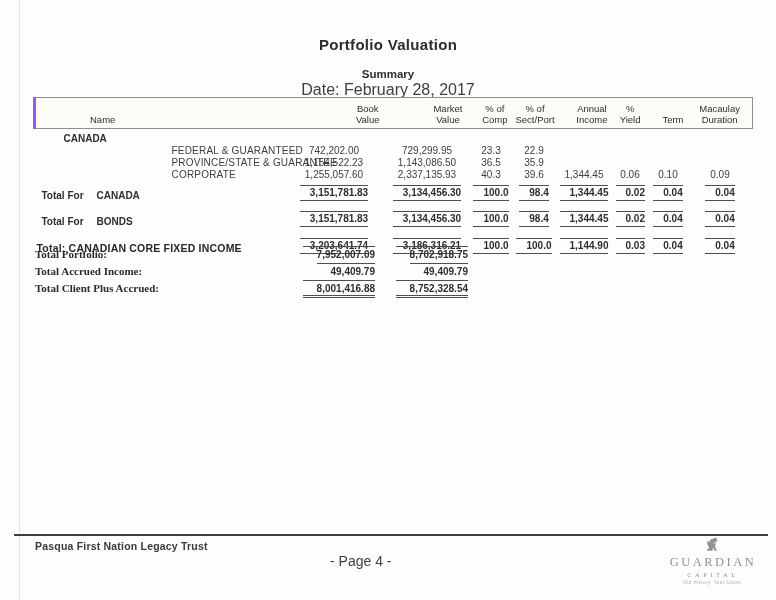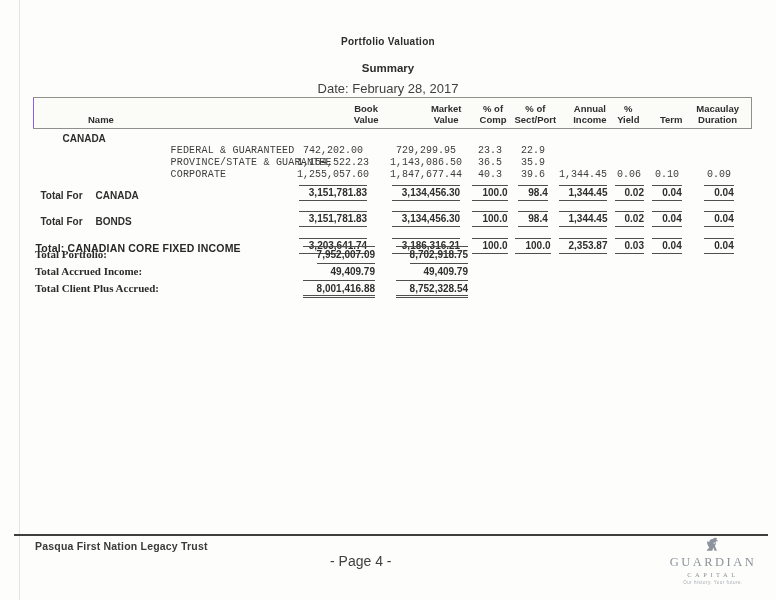--- a/index.html
+++ b/index.html
@@ -5,44 +5,44 @@
   html,body { margin:0; padding:0; background:#e9e9e7; }
   .page {
     position:relative; width:776px; height:600px; margin:0 auto;
     background:#fdfdfb; overflow:hidden;
     font-family:"Liberation Sans", sans-serif; color:#3d3d3d;
   }
   .scan-edge { position:absolute; left:19px; top:0; width:1px; height:600px; background:#e4e4e1; }
 
   
   .doc-header { position:absolute; top:36px; left:0; width:100%; text-align:center; }
-  .doc-title { font-size:10px; font-weight:bold; color:#2c2c2c; letter-spacing:.3px; }
+  .doc-title { font-size:15px; font-weight:bold; color:#2c2c2c; letter-spacing:.3px; }
   .doc-subtitle { font-size:11.5px; font-weight:bold; color:#2e2e2e; margin-top:15px; }
-  .doc-date, .doc-basis { font-size:13px; color:#3f3f3f; margin-top:7px; }
+  .doc-date, .doc-basis { font-size:16px; color:#3f3f3f; margin-top:1px; }
 
   
   table.main { position:absolute; left:33px; top:97px; width:718px;
     border-collapse:collapse; table-layout:fixed; font-size:10px; }
   thead th {
-    height:27px; vertical-align:bottom; font-size:9.5px; font-weight:bold; color:#2e2e2e;
+    height:27px; vertical-align:bottom; font-size:9.5px; font-weight:normal; color:#2e2e2e;
     background:#fbfbf8; border-top:1px solid #8f8f8c; border-bottom:1px solid #8f8f8c;
     padding:0 8px 3px 0; text-align:right; white-space:nowrap;
   }
-  thead th:first-child { border-left:1px solid #8b5cf6; }
+  thead th:first-child { border-left:3px solid #8b5cf6; }
   thead th:last-child  { border-right:1px solid #8f8f8c; padding-right:12px; }
   th.c-name { text-align:left; padding-left:54px; }
   .h { display:inline-block; text-align:center; line-height:1.18; }
   .h span { display:block; }
 
   tbody td { padding:0 4px 0 0; text-align:center; white-space:nowrap; color:#3d3d3d; }
   td.c-name { text-align:left; padding:0; }
   tr.r-first td { padding-top:4px; }
   tr.r-group { height:14px; }
   .grp { font-weight:bold; padding-left:29px; color:#2e2e2e; }
-  tr.r-item { height:12px;font-family:Liberation Mono, monospace; }
+  tr.r-item { height:12px; }
   .ind { padding-left:137px; letter-spacing:.2px; }
   tr.r-total { height:21px; vertical-align:bottom; }
   .tprefix { font-weight:bold; display:inline-block; width:55px; padding-left:7px; color:#2e2e2e; }
   .tname { font-weight:bold; color:#2e2e2e; }
   .tl { display:inline-block; border-top:1px solid #4f4f4f; border-bottom:1px solid #4f4f4f;
         padding:1px 0 2px 10px; font-weight:bold; color:#2e2e2e; }
   tr.r-sp { height:5px; }
   tr.r-grand { height:22px; vertical-align:bottom; }
   .glabel { font-weight:bold; font-size:10.5px; padding-left:2px; color:#272727; letter-spacing:.2px;text-align:right; }
 
@@ -129,21 +129,21 @@
         <td>36.5</td>
         <td>35.9</td>
         <td></td>
         <td></td>
         <td></td>
         <td></td>
       </tr>
       <tr class="r-item">
         <td class="c-name"><span class="ind">CORPORATE</span></td>
         <td>1,255,057.60</td>
-        <td>1,847,677.44</td>
+        <td>2,337,135.93</td>
         <td>40.3</td>
         <td>39.6</td>
         <td>1,344.45</td>
         <td>0.06</td>
         <td>0.10</td>
         <td>0.09</td>
       </tr>
       <tr class="r-total">
         <td class="c-name"><span class="tprefix">Total For</span><span class="tname">CANADA</span></td>
         <td><span class="tl">3,151,781.83</span></td>
@@ -171,21 +171,21 @@
       </tr>
       <tr class="r-sp">
           <td colspan="9"></td>
         </tr>
       <tr class="r-grand">
         <td class="c-name"><span class="glabel">Total: CANADIAN CORE FIXED INCOME</span></td>
         <td><span class="tl">3,203,641.74</span></td>
         <td><span class="tl">3,186,316.21</span></td>
         <td><span class="tl">100.0</span></td>
         <td><span class="tl">100.0</span></td>
-        <td><span class="tl">2,353.87</span></td>
+        <td><span class="tl">1,144.90</span></td>
         <td><span class="tl">0.03</span></td>
         <td><span class="tl">0.04</span></td>
         <td><span class="tl">0.04</span></td>
       </tr>
     </tbody>
   </table>
 
   <div class="summary">
     <div class="s-row">
       <span class="s-label">Total Portfolio:</span>

